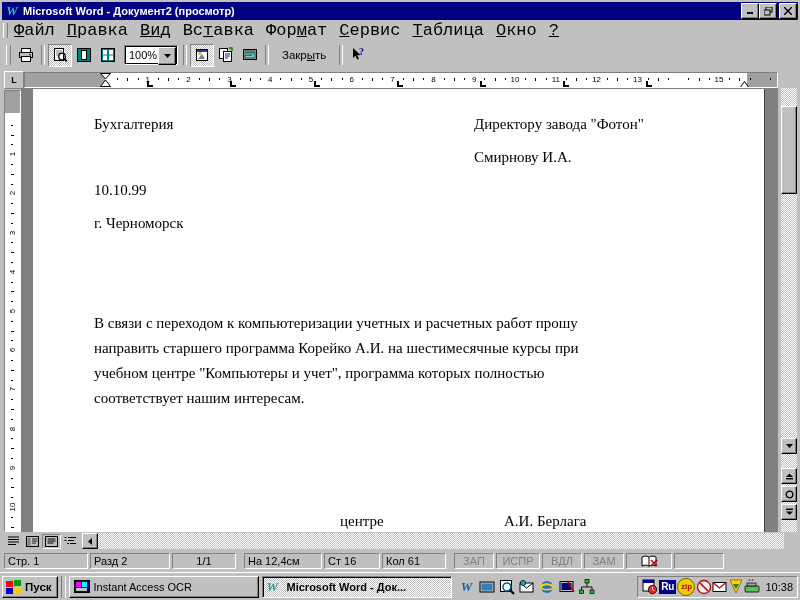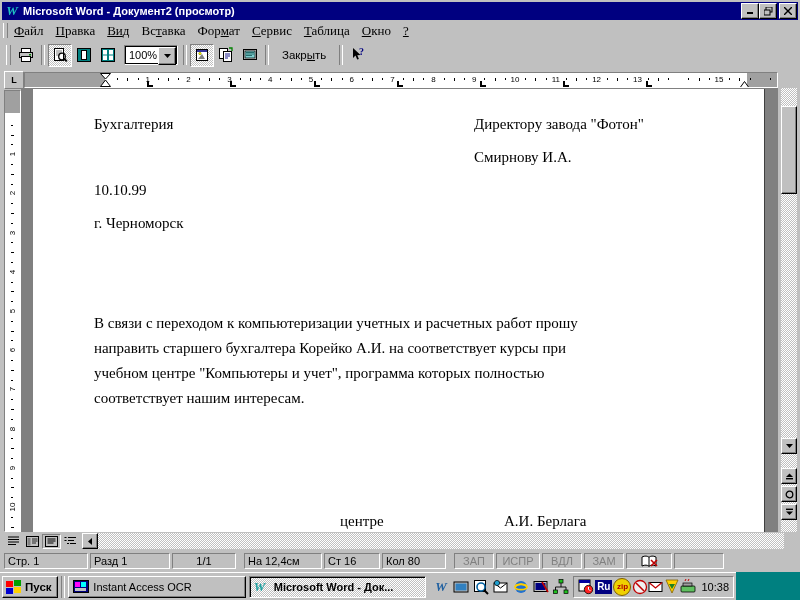--- a/index.html
+++ b/index.html
@@ -33,21 +33,21 @@
 
   
   .menubar{
     position:absolute;left:2px;top:21px;width:796px;height:19px;background:#c0c0c0;
     display:flex;align-items:center;padding-left:6px;box-sizing:border-box;
   }
   .menubar:before{
     content:"";position:absolute;left:1px;top:2px;width:3px;height:15px;
     border-left:1px solid #fff;border-right:1px solid #808080;
   }
-  .menu-item{padding:2px 6px;font-size:13px;color:#000;white-space:nowrap;font-family:Liberation Serif, serif;}
+  .menu-item{padding:2px 6px;font-size:17px;color:#000;white-space:nowrap;font-family:Liberation Mono, monospace;}
   .menu-item u{text-decoration:underline;}
 
   
   .toolbar{
     position:absolute;left:2px;top:41px;width:796px;height:28px;background:#c0c0c0;
     display:flex;align-items:center;padding-left:4px;box-sizing:border-box;
   }
   .grip{width:3px;height:20px;border-left:1px solid #fff;border-right:1px solid #808080;margin-right:3px;}
   .tb-btn{
     width:24px;height:23px;margin:0 0px;display:flex;align-items:center;justify-content:center;
@@ -157,21 +157,21 @@
   .statusbar{position:absolute;left:2px;top:552px;width:796px;height:18px;background:#c0c0c0;display:flex;align-items:center;}
   .sb-cell{
     height:16px;margin-right:2px;box-sizing:border-box;display:flex;align-items:center;
     border-top:1px solid #808080;border-left:1px solid #808080;border-right:1px solid #fff;border-bottom:1px solid #fff;
     font-size:11px;color:#000;padding:0 3px;white-space:nowrap;
   }
   .sb-gray{color:#808080;justify-content:center;}
 
   
   .taskbar{
-    position:absolute;left:0;top:572px;width:736px;height:28px;background:#c0c0c0;
+    position:absolute;left:0;top:572px;width:800px;height:28px;background:#c0c0c0;
     border-top:1px solid #fff;box-sizing:border-box;display:flex;align-items:center;padding:2px 2px;
   }
   .start{
     height:22px;display:flex;align-items:center;padding:0 5px 0 3px;background:#c0c0c0;
     border-top:1px solid #fff;border-left:1px solid #fff;border-right:1px solid #000;border-bottom:1px solid #000;
     box-shadow:inset -1px -1px 0 #808080;font-weight:bold;font-size:11.5px;box-sizing:border-box;
   }
   .tb-divider{width:3px;height:22px;border-left:1px solid #808080;border-right:1px solid #fff;margin:0 3px;}
   .task-btn{
     height:22px;display:flex;align-items:center;padding:0 4px;margin-right:3px;box-sizing:border-box;
@@ -459,21 +459,21 @@
     </div>
 
   <div class="docarea">
     <div class="page" id="page">
         <div class="doc-line" style="left: 61px; top: 27px;">Бухгалтерия</div>
         <div class="doc-line" style="left: 441px; top: 27px;">Директору завода "Фотон"</div>
         <div class="doc-line" style="left: 441px; top: 60px;">Смирнову И.А.</div>
         <div class="doc-line" style="left: 61px; top: 93px;">10.10.99</div>
         <div class="doc-line" style="left: 61px; top: 126px;">г. Черноморск</div>
         <div class="doc-line" style="left: 61px; top: 226px;">В связи с переходом к компьютеризации учетных и расчетных работ прошу</div>
-        <div class="doc-line" style="left: 61px; top: 251px;">направить старшего бухгалтера Корейко А.И. на соответствует курсы при</div>
+        <div class="doc-line" style="left: 61px; top: 251px;">направить старшего программа Корейко А.И. на шестимесячные курсы при</div>
         <div class="doc-line" style="left: 61px; top: 276px;">учебном центре "Компьютеры и учет", программа которых полностью</div>
         <div class="doc-line" style="left: 61px; top: 301px;">соответствует нашим интересам.</div>
         <div class="doc-line" style="left: 307px; top: 424px;">центре</div>
         <div class="doc-line" style="left: 471px; top: 424px;">А.И. Берлага</div>
       </div>
   </div>
 
   <div class="vscroll">
     <div class="sb-thumb"></div>
     <div class="sb-btn" style="top:350px;">
@@ -530,33 +530,33 @@
         </svg>
     </div>
     <div class="hscroll-track"></div>
   </div>
 
   <div class="statusbar">
     <div class="sb-cell" style="width:84px;margin-left:2px;">
       <span>Стр. 1</span>
     </div>
     <div class="sb-cell" style="width:80px;">
-      <span>Разд 1</span>
+      <span>Разд 2</span>
     </div>
     <div class="sb-cell" style="width:64px;justify-content:center;">
       <span>1/1</span>
     </div>
     <div class="sb-cell" style="width:78px;margin-left:6px;">
       <span>На 12,4см</span>
     </div>
     <div class="sb-cell" style="width:56px;">
       <span>Ст 16</span>
     </div>
     <div class="sb-cell" style="width:64px;">
-      <span>Кол 80</span>
+      <span>Кол 61</span>
     </div>
     <div class="sb-cell sb-gray" style="width:40px;margin-left:6px;">
       <span>ЗАП</span>
     </div>
     <div class="sb-cell sb-gray" style="width:44px;">
       <span>ИСПР</span>
     </div>
     <div class="sb-cell sb-gray" style="width:40px;">
       <span>ВДЛ</span>
     </div>

